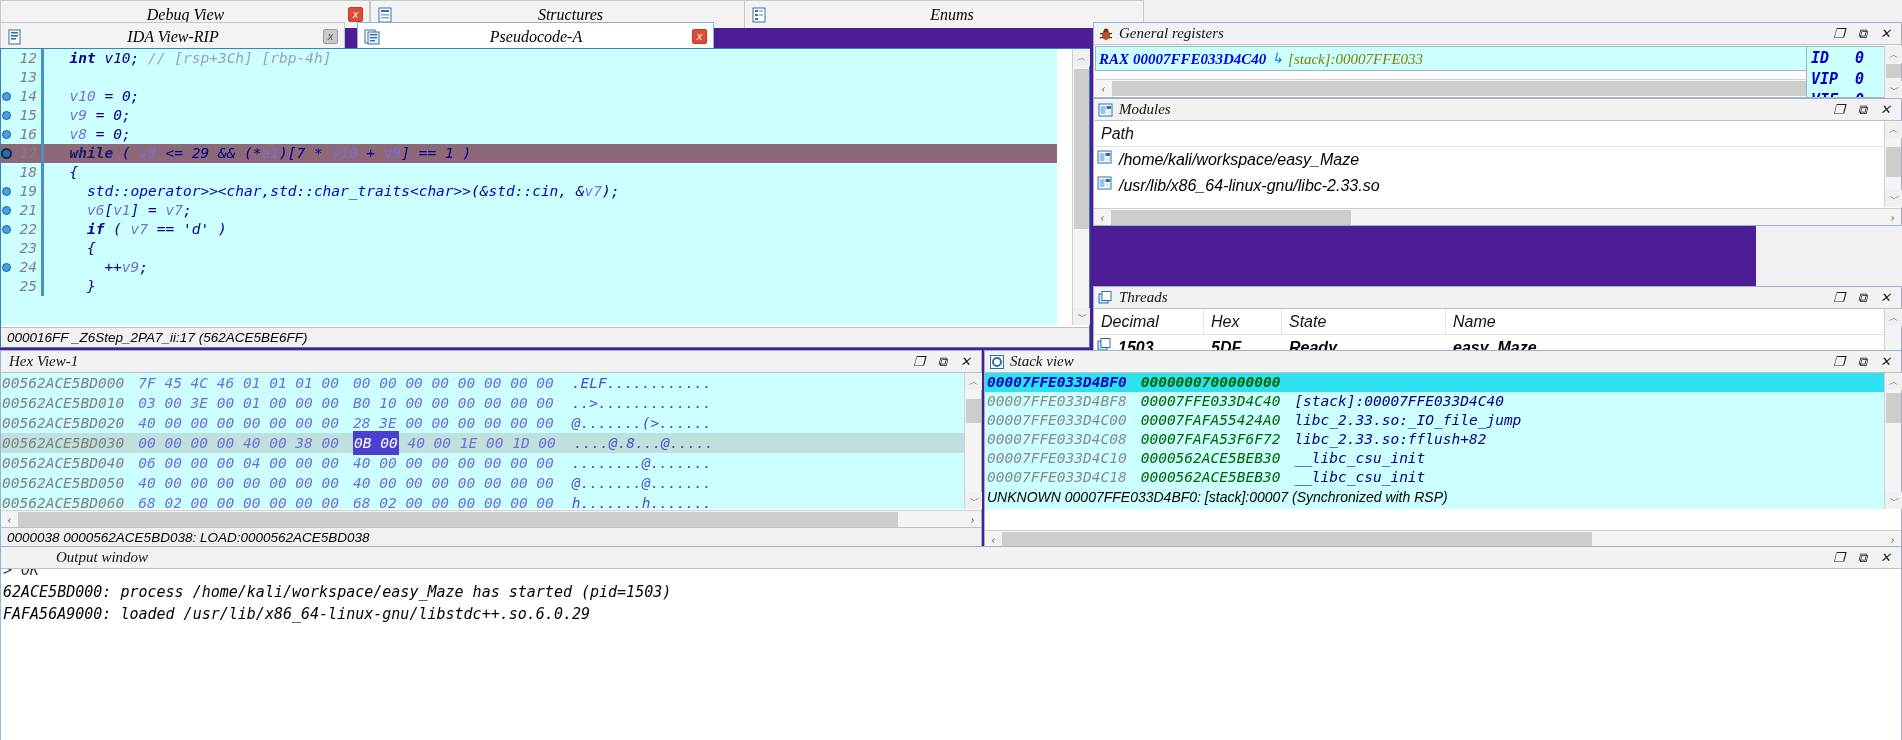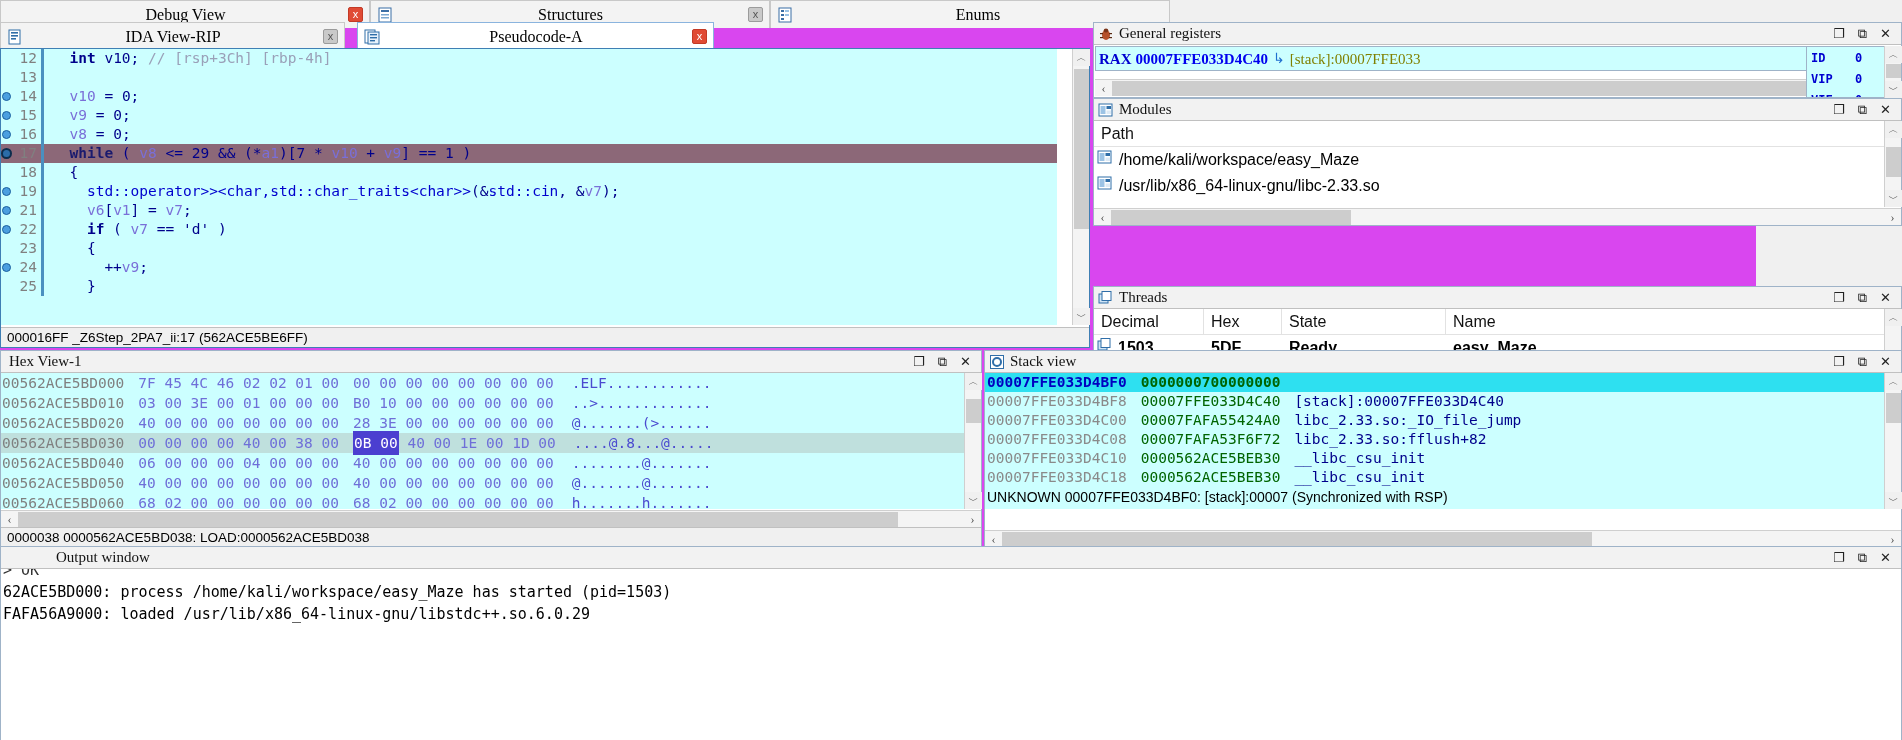--- a/index.html
+++ b/index.html
@@ -1,18 +1,18 @@
 <!DOCTYPE html>
 <html><head>
 <meta charset="utf-8">
 <style>
   html,body{margin:0;padding:0;background:#f0f0f0;}
   body{width:1902px;height:740px;overflow:hidden;font-family:"Liberation Serif",serif;font-size:15px;color:#000;}
   *{box-sizing:border-box;}
-  .app{position:relative;width:1756px;height:740px;background:#d946ef;}
+  .app{position:relative;width:1756px;height:740px;background:#4c1d95;font-style:italic;}
 
   
   .tabrow{position:absolute;height:28px;background:#f0f0f0;border-bottom:1px solid #a0a0a0;}
   .tab{position:absolute;top:0;height:28px;background:#fbfbfb;border:1px solid #c8c8c8;border-bottom:none;
        display:flex;align-items:center;padding:0 6px;font-size:16px;font-family:"Liberation Serif",serif;}
   .tab.inactive{background:#f3f3f3;}
   .tab.active{background:#ffffff;border-color:#8ab4de;}
   .tab .tlabel{flex:1;text-align:center;padding:0 14px;white-space:nowrap;}
   .tab .ticon{width:16px;height:16px;flex:0 0 16px;}
   .closebox{width:15px;height:15px;flex:0 0 15px;display:flex;align-items:center;justify-content:center;
@@ -58,21 +58,21 @@
 
   .statusbar{position:absolute;left:0;right:0;bottom:0;height:20px;background:#f0f0f0;border-top:1px solid #c0c0c0;
              display:flex;align-items:center;font-family:"Liberation Sans",sans-serif;font-size:13.5px;color:#000;}
   .statusbar .seg{padding:0 6px;border-right:1px solid #bdbdbd;height:20px;display:flex;align-items:center;white-space:nowrap;}
   .statusbar .seg.last{border-right:none;}
   .regrow{display:flex;align-items:center;height:21px;line-height:21px;white-space:nowrap;overflow:hidden;}
   .regname{color:#0000d0;font-weight:bold;padding-left:3px;}
   .regval{color:#0000ee;font-weight:bold;margin-left:4px;}
   .regarrow{color:#1f6fd0;margin:0 5px;font-size:14px;}
   .regref{color:#808000;}
-  .flagcell{display:flex;align-items:center;height:21px;font-family:"DejaVu Sans Mono",monospace;font-size:12px;color:#0000d0;font-weight:bold;}
+  .flagcell{display:flex;align-items:center;height:21px;font-family:"DejaVu Sans Mono",monospace;font-size:15px;color:#0000d0;font-weight:bold;}
   .flagcell .fv{margin-left:16px;}
 
   
   .thead{display:flex;height:26px;align-items:center;background:#ffffff;border-bottom:1px solid #e2e2e2;
          font-family:"Liberation Sans",sans-serif;font-size:16px;color:#111;}
   .thead .th{padding-left:7px;border-right:1px solid #e2e2e2;height:26px;line-height:26px;white-space:nowrap;}
   .trow{display:flex;height:26px;align-items:center;font-family:"Liberation Sans",sans-serif;font-size:16px;color:#000;}
   .trow .td{padding-left:7px;height:26px;line-height:26px;white-space:nowrap;overflow:hidden;}
   .trow.bold .td{font-weight:bold;}
 
@@ -115,21 +115,21 @@
         <svg width="16" height="16" viewBox="0 0 16 16">
             <rect x="2" y="1" width="12" height="14" fill="#fff" stroke="#3a6ea5"></rect>
             <rect x="4" y="3" width="8" height="2" fill="#3a6ea5"></rect>
             <rect x="4" y="7" width="8" height="1.5" fill="#7aa7d0"></rect>
             <rect x="4" y="10" width="8" height="1.5" fill="#7aa7d0"></rect>
           </svg>
       </span>
       <span class="tlabel">Structures</span>
       <span class="closebox grey">x</span>
     </div>
-    <div class="tab inactive" style="left:770px;width:400px;">
+    <div class="tab inactive" style="left:744px;width:400px;">
       <span class="ticon">
         <svg width="16" height="16" viewBox="0 0 16 16">
             <rect x="2" y="1" width="12" height="14" fill="#fff" stroke="#3a6ea5"></rect>
             <rect x="4" y="3" width="3" height="2" fill="#3a6ea5"></rect>
             <rect x="8" y="3" width="4" height="2" fill="#9cc3e5"></rect>
             <rect x="4" y="7" width="3" height="2" fill="#3a6ea5"></rect>
             <rect x="8" y="7" width="4" height="2" fill="#9cc3e5"></rect>
             <rect x="4" y="11" width="3" height="2" fill="#3a6ea5"></rect>
           </svg>
       </span>
@@ -370,21 +370,21 @@
     <div class="ptitle">
       <span class="tname" style="padding-left:4px;">Hex View-1</span>
       <span class="wbtns">
         <span class="wbtn">❐</span>
         <span class="wbtn">⧉</span>
         <span class="wbtn">✕</span>
       </span>
     </div>
     <div style="position:absolute;left:0;top:22px;right:17px;bottom:38px;background:#ccffff;overflow:hidden;">
       <div id="hexrows">
-          <div class="hexrow"><span class="hexaddr">00562ACE5BD000</span><span class="hexbytes">7F 45 4C 46 02 02 01 00</span><span class="hexbytes">00 00 00 00 00 00 00 00</span><span class="hexascii">.ELF............</span></div>
+          <div class="hexrow"><span class="hexaddr">00562ACE5BD000</span><span class="hexbytes">7F 45 4C 46 01 01 01 00</span><span class="hexbytes">00 00 00 00 00 00 00 00</span><span class="hexascii">.ELF............</span></div>
           <div class="hexrow"><span class="hexaddr">00562ACE5BD010</span><span class="hexbytes">03 00 3E 00 01 00 00 00</span><span class="hexbytes">B0 10 00 00 00 00 00 00</span><span class="hexascii">..&gt;.............</span></div>
           <div class="hexrow"><span class="hexaddr">00562ACE5BD020</span><span class="hexbytes">40 00 00 00 00 00 00 00</span><span class="hexbytes">28 3E 00 00 00 00 00 00</span><span class="hexascii">@.......(&gt;......</span></div>
           <div class="hexrow sel"><span class="hexaddr">00562ACE5BD030</span><span class="hexbytes">00 00 00 00 40 00 38 00</span><span class="hexbytes"><span class="hexsel">0B 00</span> 40 00 1E 00 1D 00</span><span class="hexascii">....@.8...@.....</span></div>
           <div class="hexrow"><span class="hexaddr">00562ACE5BD040</span><span class="hexbytes">06 00 00 00 04 00 00 00</span><span class="hexbytes">40 00 00 00 00 00 00 00</span><span class="hexascii">........@.......</span></div>
           <div class="hexrow"><span class="hexaddr">00562ACE5BD050</span><span class="hexbytes">40 00 00 00 00 00 00 00</span><span class="hexbytes">40 00 00 00 00 00 00 00</span><span class="hexascii">@.......@.......</span></div>
           <div class="hexrow"><span class="hexaddr">00562ACE5BD060</span><span class="hexbytes">68 02 00 00 00 00 00 00</span><span class="hexbytes">68 02 00 00 00 00 00 00</span><span class="hexascii">h.......h.......</span></div>
         </div>
     </div>
     <div class="vscroll" style="top:22px;bottom:38px;">
       <div class="vsarrow">︿</div>

